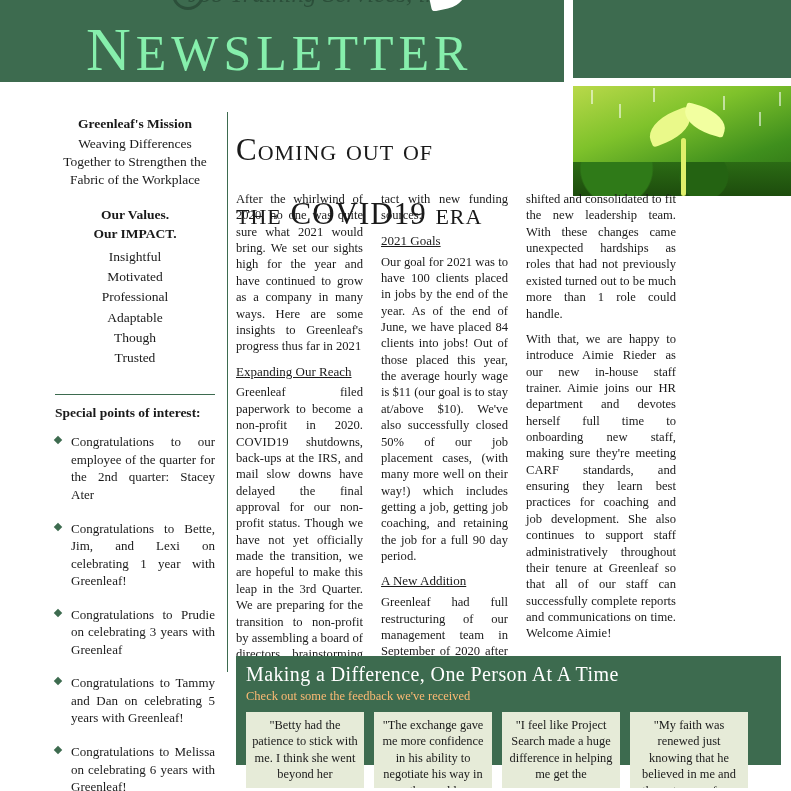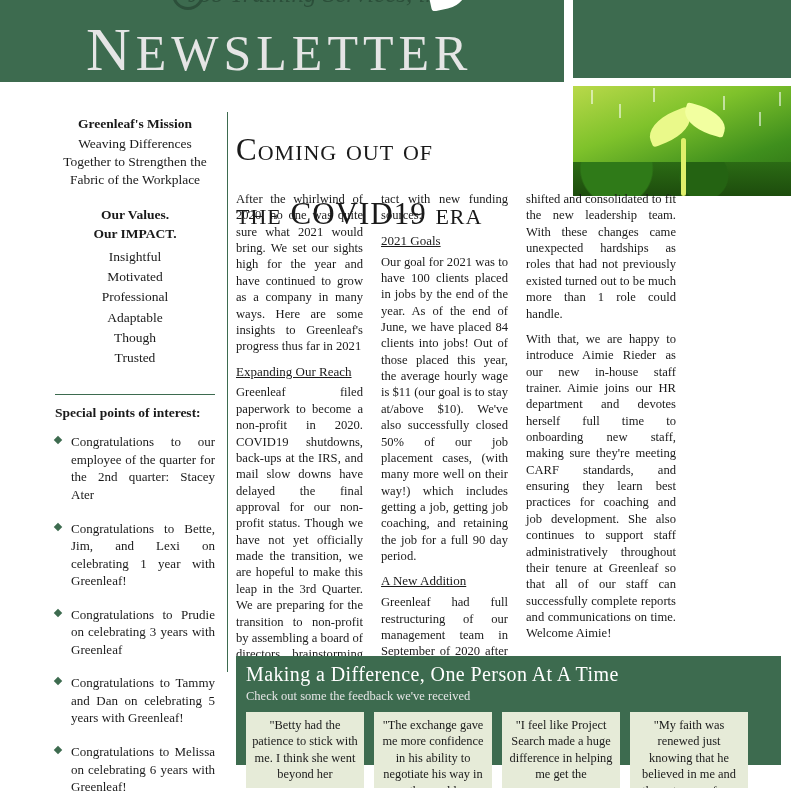--- a/index.html
+++ b/index.html
@@ -56,21 +56,21 @@
     width: 40px;
     height: 36px;
     background: #ffffff;
     border-radius: 60% 10% 60% 10%;
     transform: rotate(-12deg);
   }
   .masthead .newsletter {
     position: absolute;
     left: 86px;
     top: 14px;
-    color: #e5e5e5;
+    color: #86efac;
     font-family: "Liberation Serif", serif;
     font-size: 50px;
     letter-spacing: 5px;
   }
   .masthead .newsletter .cap { font-size: 62px; }
 
   .masthead-white-gap {
     position: absolute;
     left: 564px;
     top: 0;
@@ -281,21 +281,21 @@
     background: #3d6b4f;
     padding: 7px 10px;
     box-sizing: border-box;
   }
   .band-title {
     color: #ffffff;
     font-size: 20px;
     letter-spacing: 0.4px;
   }
   .band-sub {
-    color: #e5e5e5;
+    color: #fdba74;
     font-size: 12.5px;
     margin-top: 3px;
   }
   .quotes {
     display: flex;
     gap: 10px;
     margin-top: 8px;
   }
   .quote {
     width: 118px;

